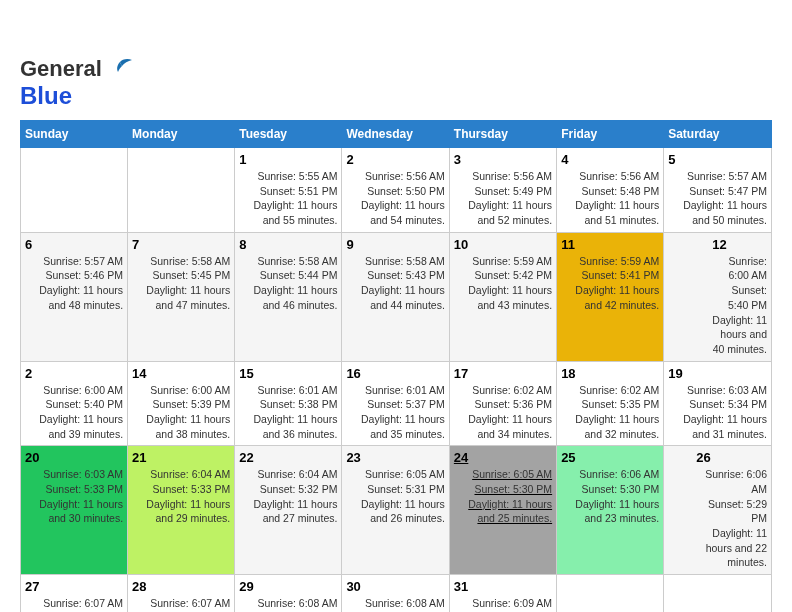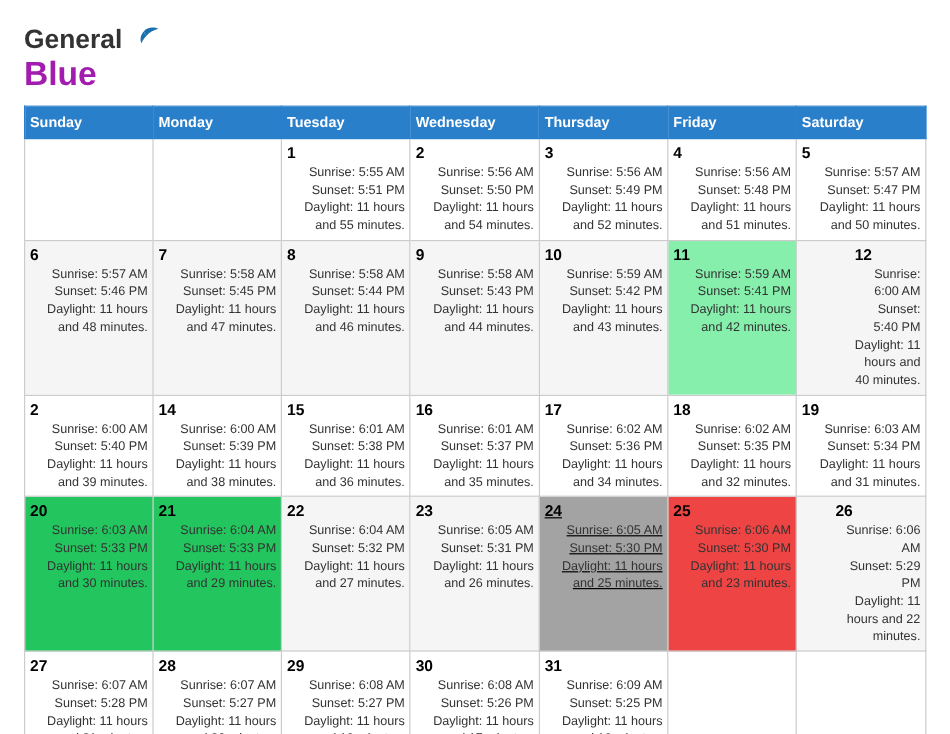--- a/index.html
+++ b/index.html
@@ -13,20 +13,21 @@
     .header {
       display: flex;
       justify-content: space-between;
       align-items: flex-start;
       margin-bottom: 10px;
     }
     .logo {
       display: flex;
       flex-direction: column;
       align-items: flex-start;
+      margin-top: 36px;
     }
     .logo-line1 { display: flex; align-items: center; gap: 2px; }
     .title-section { text-align: right; }
     .month-title {
       font-size: 36px;
       font-weight: bold;
       color: #333;
       line-height: 1.1;
     }
     .location {
@@ -83,21 +84,21 @@
 <div class="header">
   <div class="logo">
     <div class="logo-line1">
       <span style="font-size:22px;font-weight:bold;color:#333;">General</span>
       <svg width="28" height="22" viewBox="0 0 28 22" style="margin-left:2px;">
         <path d="M14 4 C16 1, 22 0, 26 2 C22 3, 18 5, 16 8 C15 6, 14 5, 14 4Z" fill="#1a6faf"></path>
         <path d="M14 4 C12 6, 10 10, 12 14 C13 11, 15 9, 16 8 C15 6, 14 5, 14 4Z" fill="#1a6faf"></path>
       </svg>
     </div>
     <div>
-      <span style="font-size:28px;font-weight:bold;color:#a21caf;">Blue</span>
+      <span style="font-size:24px;font-weight:bold;color:#1d4ed8;">Blue</span>
     </div>
   </div>
   <div class="title-section">
     <div class="month-title"></div>
     <div class="location"></div>
   </div>
 </div>
 
 <table class="calendar">
   <thead>
@@ -150,21 +151,21 @@
           <div class="day-info">Sunrise: 5:58 AM<br>Sunset: 5:44 PM<br>Daylight: 11 hours and 46 minutes.</div>
         </td>
         <td style="background: rgb(245, 245, 245);">
           <span class="day-number">9</span>
           <div class="day-info">Sunrise: 5:58 AM<br>Sunset: 5:43 PM<br>Daylight: 11 hours and 44 minutes.</div>
         </td>
         <td style="background: rgb(245, 245, 245);">
           <span class="day-number">10</span>
           <div class="day-info">Sunrise: 5:59 AM<br>Sunset: 5:42 PM<br>Daylight: 11 hours and 43 minutes.</div>
         </td>
-        <td style="background: #86efac;">
+        <td style="background: #eab308;">
           <span class="day-number">11</span>
           <div class="day-info">Sunrise: 5:59 AM<br>Sunset: 5:41 PM<br>Daylight: 11 hours and 42 minutes.</div>
         </td>
         <td style="background: rgb(245, 245, 245); padding-left: 48px;">
           <span class="day-number">12</span>
           <div class="day-info">Sunrise: 6:00 AM<br>Sunset: 5:40 PM<br>Daylight: 11 hours and 40 minutes.</div>
         </td>
       </tr>
       <tr>
         <td>
@@ -194,37 +195,37 @@
         <td>
           <span class="day-number">19</span>
           <div class="day-info">Sunrise: 6:03 AM<br>Sunset: 5:34 PM<br>Daylight: 11 hours and 31 minutes.</div>
         </td>
       </tr>
       <tr>
         <td style="background: #22c55e;">
           <span class="day-number">20</span>
           <div class="day-info">Sunrise: 6:03 AM<br>Sunset: 5:33 PM<br>Daylight: 11 hours and 30 minutes.</div>
         </td>
-        <td style="background: #22c55e; margin-top: 27px;">
+        <td style="background: #bef264; margin-top: 27px;">
           <span class="day-number">21</span>
           <div class="day-info">Sunrise: 6:04 AM<br>Sunset: 5:33 PM<br>Daylight: 11 hours and 29 minutes.</div>
         </td>
         <td style="background: rgb(245, 245, 245);">
           <span class="day-number">22</span>
           <div class="day-info">Sunrise: 6:04 AM<br>Sunset: 5:32 PM<br>Daylight: 11 hours and 27 minutes.</div>
         </td>
         <td style="background: rgb(245, 245, 245); margin-left: 16px;">
           <span class="day-number">23</span>
           <div class="day-info">Sunrise: 6:05 AM<br>Sunset: 5:31 PM<br>Daylight: 11 hours and 26 minutes.</div>
         </td>
         <td style="background: #a3a3a3; text-decoration: underline;">
           <span class="day-number">24</span>
           <div class="day-info">Sunrise: 6:05 AM<br>Sunset: 5:30 PM<br>Daylight: 11 hours and 25 minutes.</div>
         </td>
-        <td style="background: #ef4444;">
+        <td style="background: #86efac;">
           <span class="day-number">25</span>
           <div class="day-info">Sunrise: 6:06 AM<br>Sunset: 5:30 PM<br>Daylight: 11 hours and 23 minutes.</div>
         </td>
         <td style="background: rgb(245, 245, 245); padding-left: 32px;">
           <span class="day-number">26</span>
           <div class="day-info">Sunrise: 6:06 AM<br>Sunset: 5:29 PM<br>Daylight: 11 hours and 22 minutes.</div>
         </td>
       </tr>
       <tr>
         <td>

